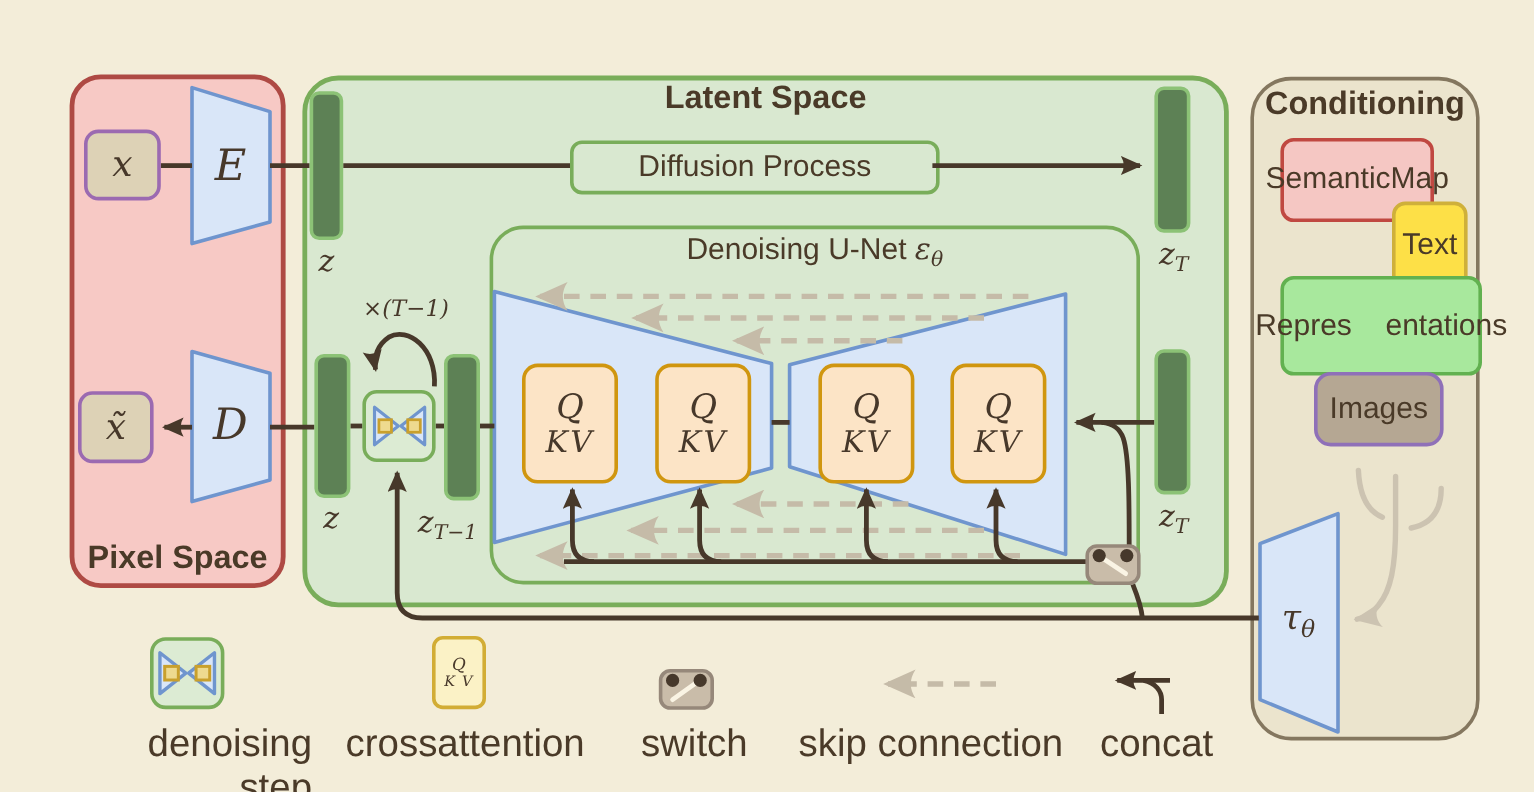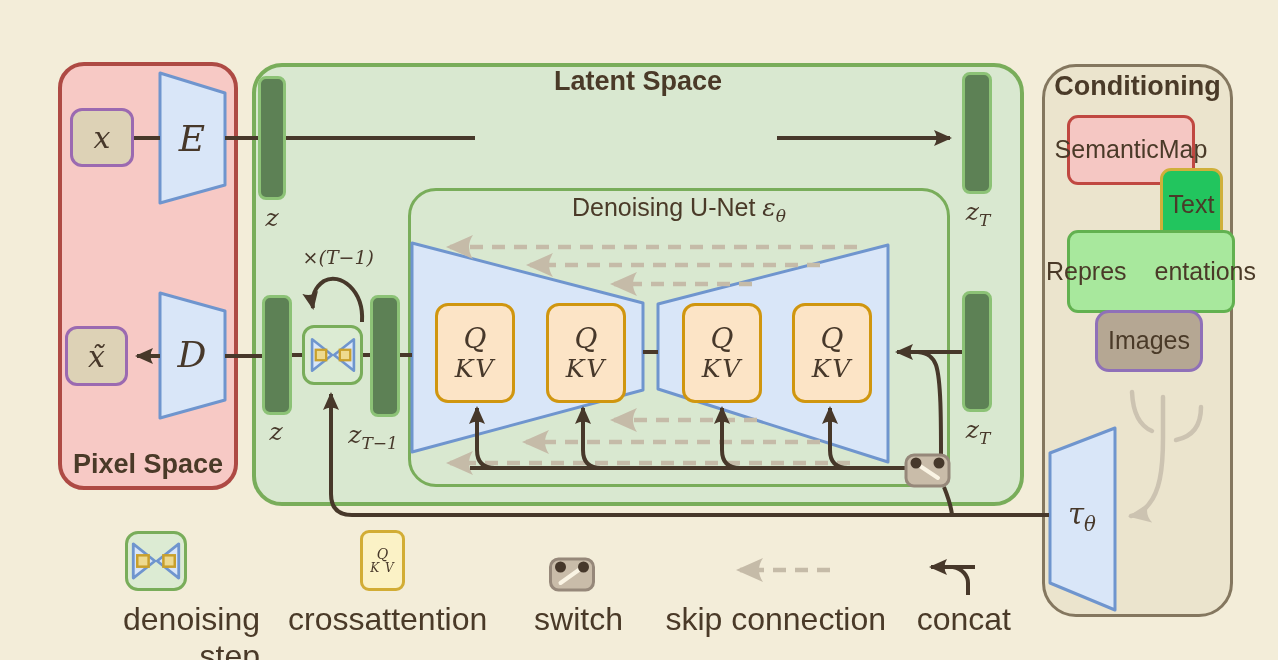--- a/index.html
+++ b/index.html
@@ -25,41 +25,44 @@
   .mlabel sub,.unet-title sub,.tau-label sub{font-size:0.68em;}
   .tanbox{position:absolute;background:#ddd2b6;border:3.5px solid #9b6ab1;border-radius:12px;display:flex;align-items:center;justify-content:center;font-size:30px;box-sizing:border-box;}
   .qkv{position:absolute;width:80px;height:100px;background:#fce4c6;border:3.5px solid #d0960f;border-radius:13px;box-sizing:border-box;display:flex;flex-direction:column;align-items:center;justify-content:center;line-height:1.1;}
   .qkv .q{font-size:28px;}
   .qkv .kv{font-size:25px;letter-spacing:2px;}
   .denoise-box{position:absolute;left:302px;top:325px;width:61px;height:60px;background:#dcebd3;border:3px solid #79ad5a;border-radius:12px;box-sizing:border-box;display:flex;align-items:center;justify-content:center;}
   .unet-title{position:absolute;left:408px;top:193px;width:542px;text-align:center;font-size:25px;}
   .loop-label{position:absolute;left:288px;top:246px;width:86px;text-align:right;font-size:19px;}
   .condbox{position:absolute;box-sizing:border-box;border-radius:11px;display:flex;flex-direction:row;align-items:center;justify-content:center;font-size:25px;line-height:1.18;text-align:center;}
   .cb-semantic{left:1067px;top:115px;width:128px;height:70px;background:#f5c7c3;border:3.5px solid #c04841;}
-  .cb-text{left:1160px;top:168px;width:63px;height:74px;background:#22c55e;border:3.5px solid #cfb03a;}
+  .cb-text{left:1160px;top:168px;width:63px;height:74px;background:#fde047;border:3.5px solid #cfb03a;}
   .cb-repr{left:1067px;top:230px;width:168px;height:83px;background:#a8e89d;border:3.5px solid #62b150;gap:28px;}
   .cb-images{left:1095px;top:310px;width:108px;height:62px;background:#b5a793;border:3.5px solid #8f70b8;border-radius:14px;}
   .tau-label{position:absolute;left:1054px;top:497px;width:56px;text-align:center;font-size:29px;}
   .legend-label{position:absolute;top:601px;text-align:right;font-size:32px;}
   .legend-bowtie{position:absolute;left:125px;top:531px;width:62px;height:60px;background:#dcebd3;border:3.5px solid #79ad5a;border-radius:13px;box-sizing:border-box;display:flex;align-items:center;justify-content:center;}
   .legend-xatt{position:absolute;left:360px;top:530px;width:45px;height:61px;background:#fbf2c6;border:3.5px solid #d2ad35;border-radius:9px;box-sizing:border-box;display:flex;flex-direction:column;align-items:center;justify-content:center;line-height:1.05;}
   .legend-xatt .q{font-size:14px;}
   .legend-xatt .kv{font-size:12px;letter-spacing:1px;}
   svg.overlay{position:absolute;left:0;top:0;}
   .switch-icon{position:absolute;}
 </style>
 </head>
 <body>
 
 <div class="stage">
 
   <div class="panel pixel-panel"></div>
   <div class="panel latent-panel"></div>
   <div class="panel unet-box"></div>
   <div class="panel cond-panel"></div>
+  <div class="dp-box abs">
+    <span>Diffusion Process</span>
+  </div>
 
   <svg class="overlay" width="1278" height="660" viewBox="0 0 1278 660">
     <defs>
       <marker id="mD" markerWidth="20" markerHeight="18" refX="16" refY="8" orient="auto" markerUnits="userSpaceOnUse">
         <path d="M0,0 L18,8 L0,16 Q5,8 0,0 Z" fill="#47382a"></path>
       </marker>
       <marker id="mG" markerWidth="30" markerHeight="26" refX="23" refY="12" orient="auto" markerUnits="userSpaceOnUse">
         <path d="M0,0 L27,12 L0,24 Q8,12 0,0 Z" fill="#c5bba8"></path>
       </marker>
       <marker id="mT" markerWidth="26" markerHeight="22" refX="20" refY="10" orient="auto" markerUnits="userSpaceOnUse">

